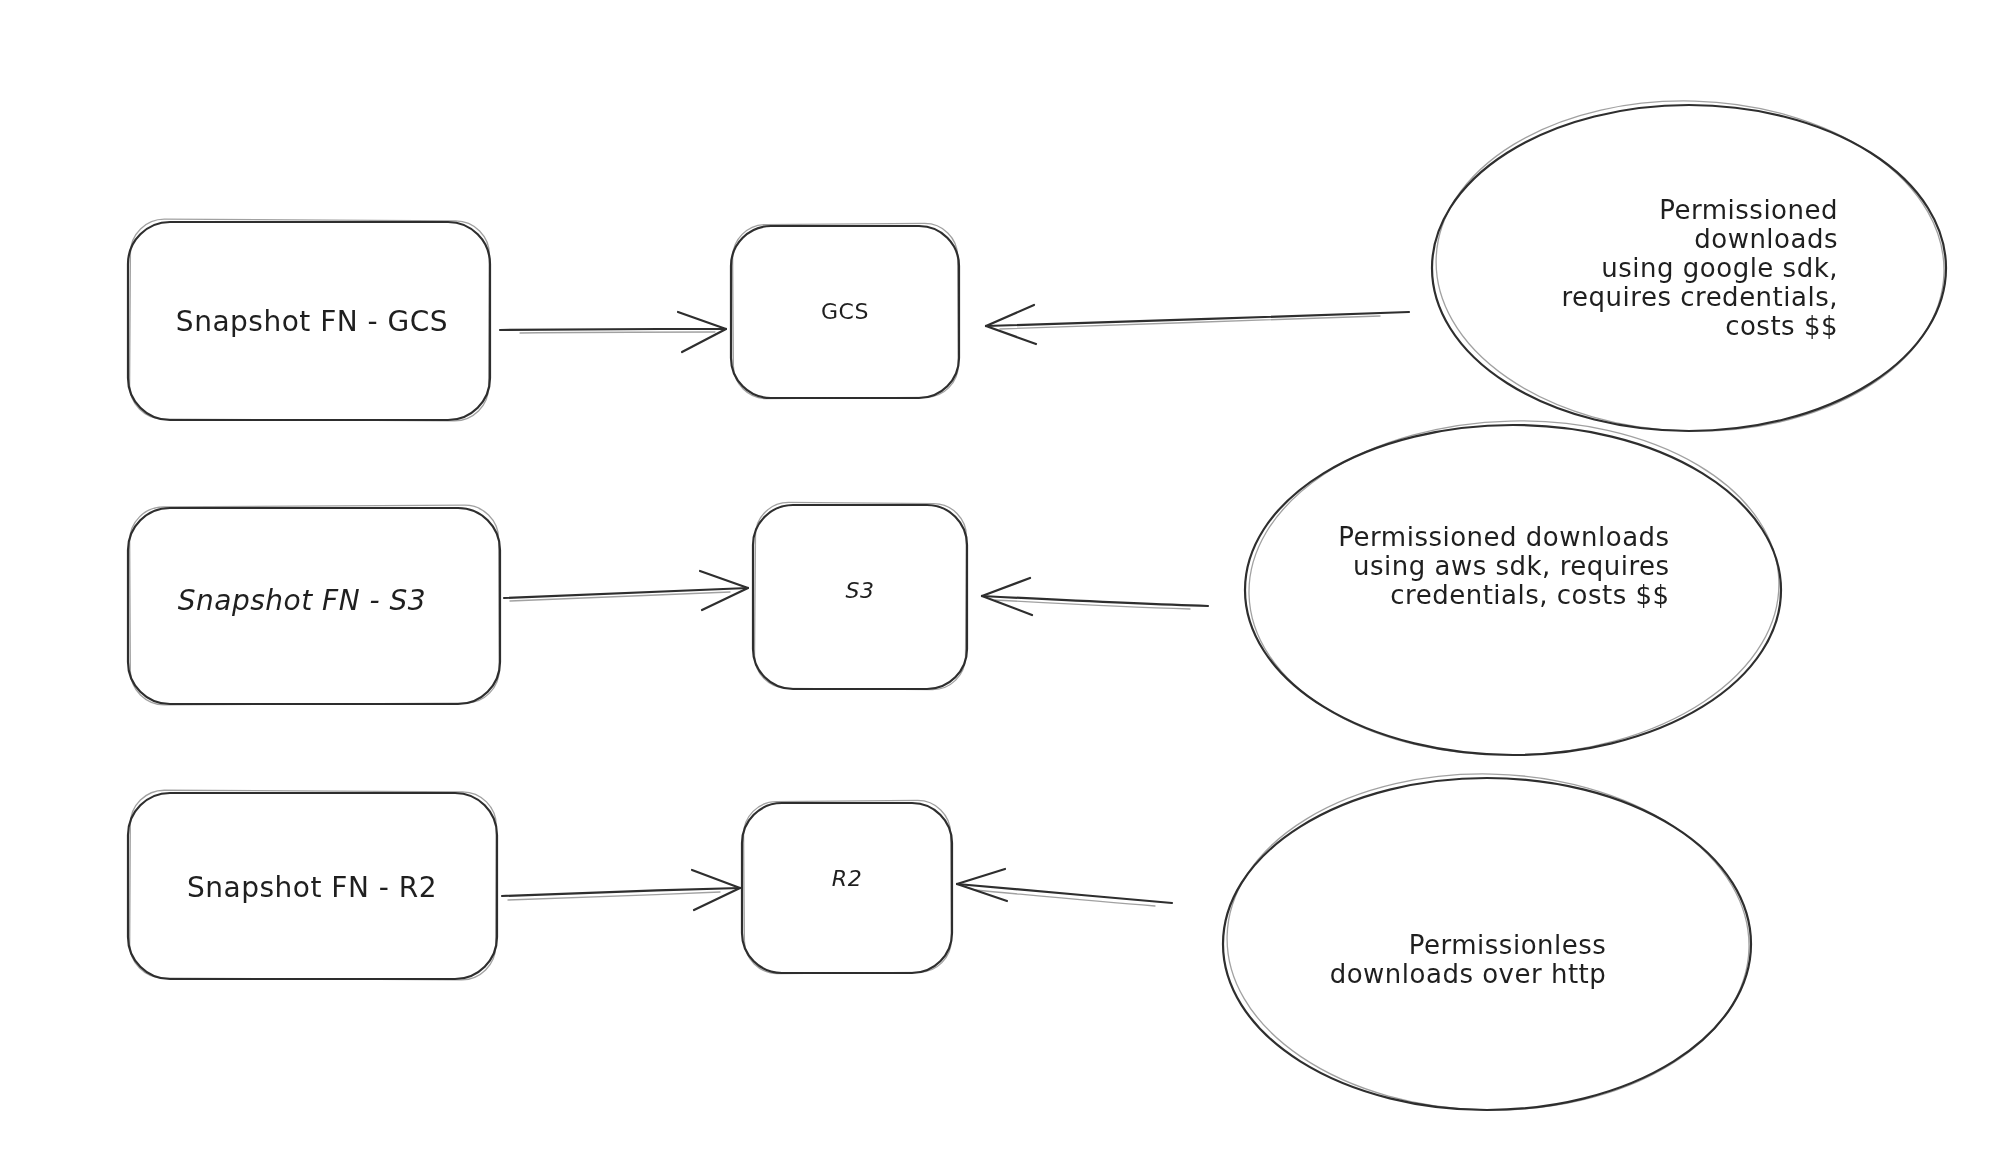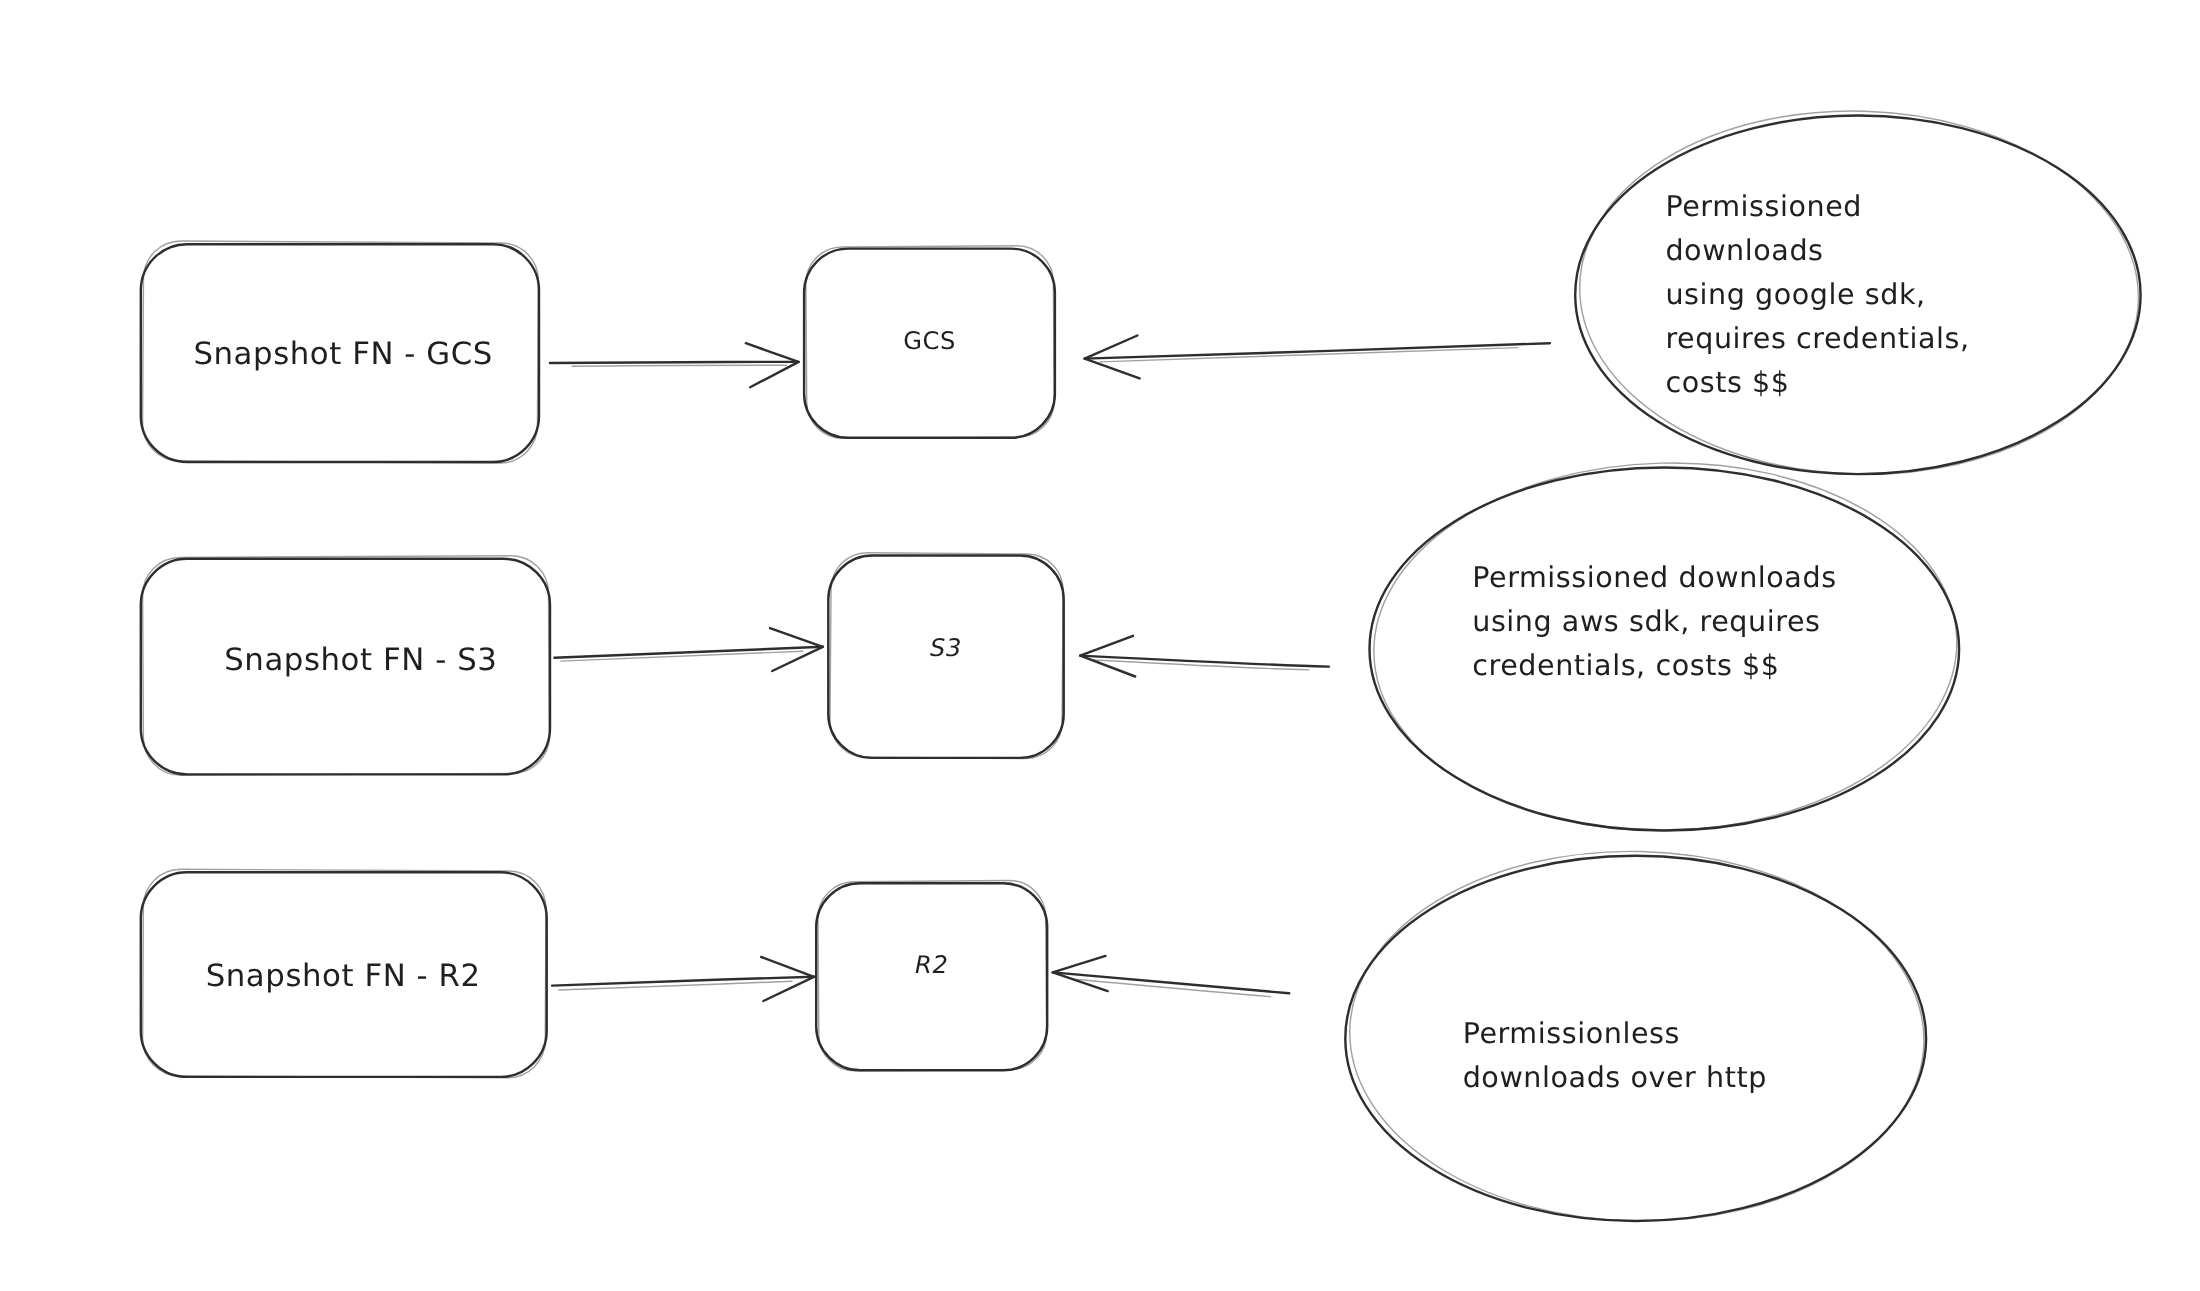--- a/index.html
+++ b/index.html
@@ -43,22 +43,22 @@
     letter-spacing: 0.5px;
   }
   .node-label {
     font-size: 28px;
   }
   .target-label {
     font-size: 22px;
   }
   .note-label {
     font-size: 26px;
-    line-height: 40px;
-    text-align: left;
+    line-height: 29px;
+    text-align: right;
     white-space: pre-line;
   }
 </style>
 </head>
 <body>
 
 <div class="canvas">
 
   <svg width="2000" height="1174" viewBox="0 0 2000 1174">
 
@@ -144,21 +144,21 @@
     </g>
   </svg>
 
   <div class="label node-label" style="left:312px; top:321px;">Snapshot FN - GCS</div>
   <div class="label target-label" style="left:845px; top:311px;">GCS</div>
   <div class="label note-label" style="left:1676px; top:268px;">Permissioned downloads
 using google sdk,
 requires credentials,
 costs $$</div>
 
-  <div class="label node-label" style="left:328px; top:600px;">Snapshot FN - S3</div>
+  <div class="label node-label" style="left:302px; top:600px;font-style:italic;">Snapshot FN - S3</div>
   <div class="label target-label" style="left:860px; top:590px;font-style:italic;">S3</div>
   <div class="label note-label" style="left:1504px; top:566px;">Permissioned downloads
 using aws sdk, requires
 credentials, costs $$</div>
 
   <div class="label node-label" style="left:312px; top:887px;">Snapshot FN - R2</div>
   <div class="label target-label" style="left:847px; top:878px;font-style:italic;">R2</div>
   <div class="label note-label" style="left:1468px; top:960px;">Permissionless
 downloads over http</div>
 

